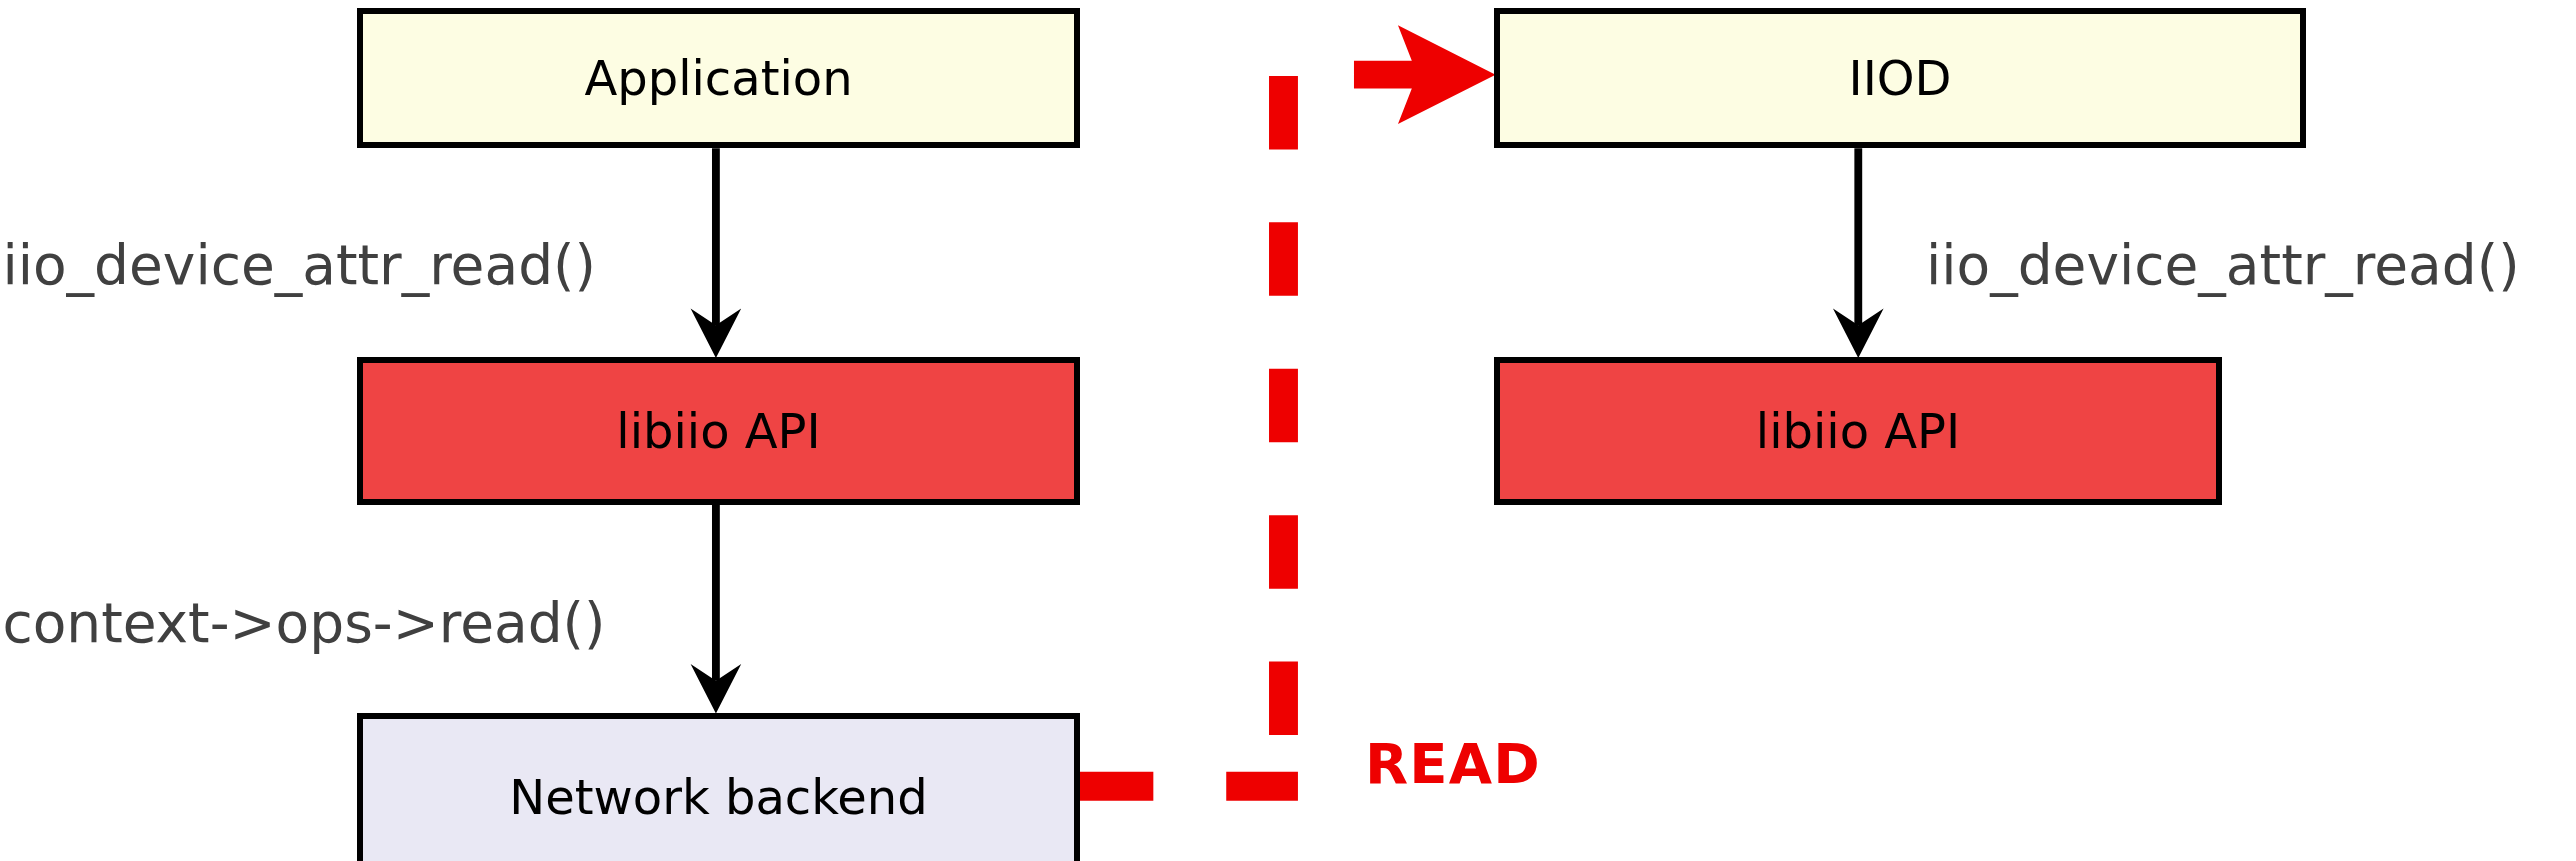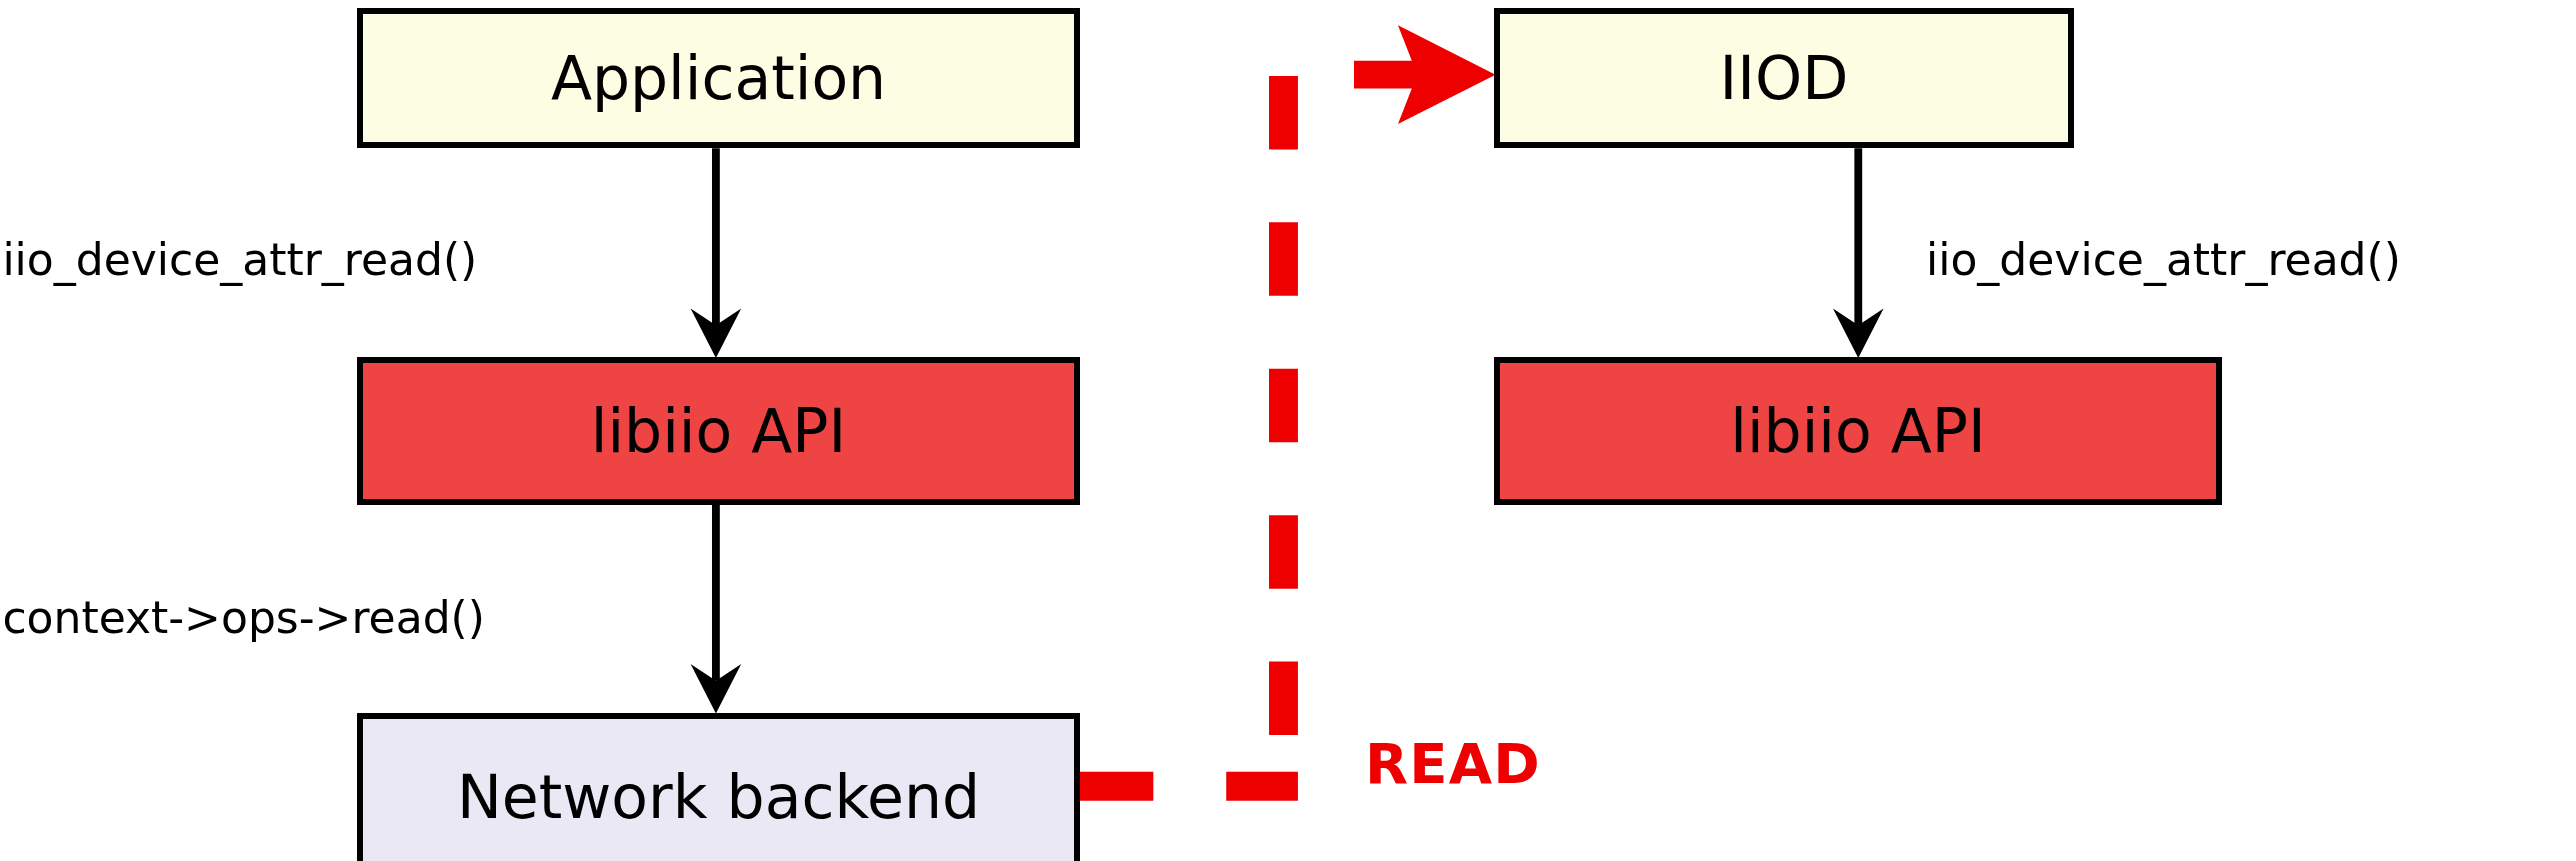--- a/index.html
+++ b/index.html
@@ -15,40 +15,40 @@
     font-family: "DejaVu Sans", "Liberation Sans", sans-serif;
     overflow: hidden;
   }
   .node {
     position: absolute;
     box-sizing: border-box;
     border: 6px solid #000000;
     display: flex;
     align-items: center;
     justify-content: center;
-    font-size: 60px;
+    font-size: 48px;
     line-height: 1;
     color: #000000;
     white-space: nowrap;
   }
   .fill-cream    { background: #fdfde3; }
   .fill-pink     { background: #ef4444; }
   .fill-lavender { background: #e9e8f4; }
 
   .box-application   { left: 357px;  top: 8.4px;   width: 723px; height: 140px; }
   .box-libiio-left   { left: 357px;  top: 357px;  width: 723px; height: 148px; }
   .box-network       { left: 357px;  top: 713px; width: 723px; height: 168px; }
-  .box-iiod          { left: 1494px; top: 8.4px;   width: 580px; height: 140px; }
+  .box-iiod          { left: 1494px; top: 8.4px;   width: 812px; height: 140px; }
   .box-libiio-right  { left: 1494px; top: 357px;  width: 728px; height: 148px; }
 
   .edge-label {
     position: absolute;
-    font-size: 44px;
+    font-size: 55px;
     line-height: 1.08;
-    color: #000000;
+    color: #404040;
     white-space: nowrap;
   }
   .label-left-call    { left: 2.4px;    top: 236px; }
   .label-backend-call { left: 2.4px;    top: 594px; }
   .label-right-call   { left: 1926px; top: 236px; }
 
   .read-label {
     position: absolute;
     left: 1365px;
     top: 736px;

